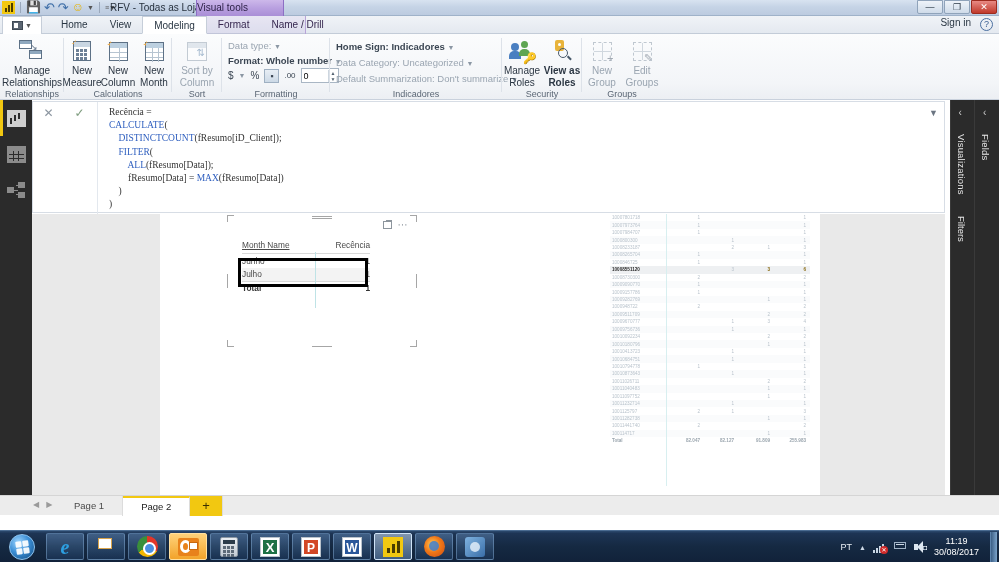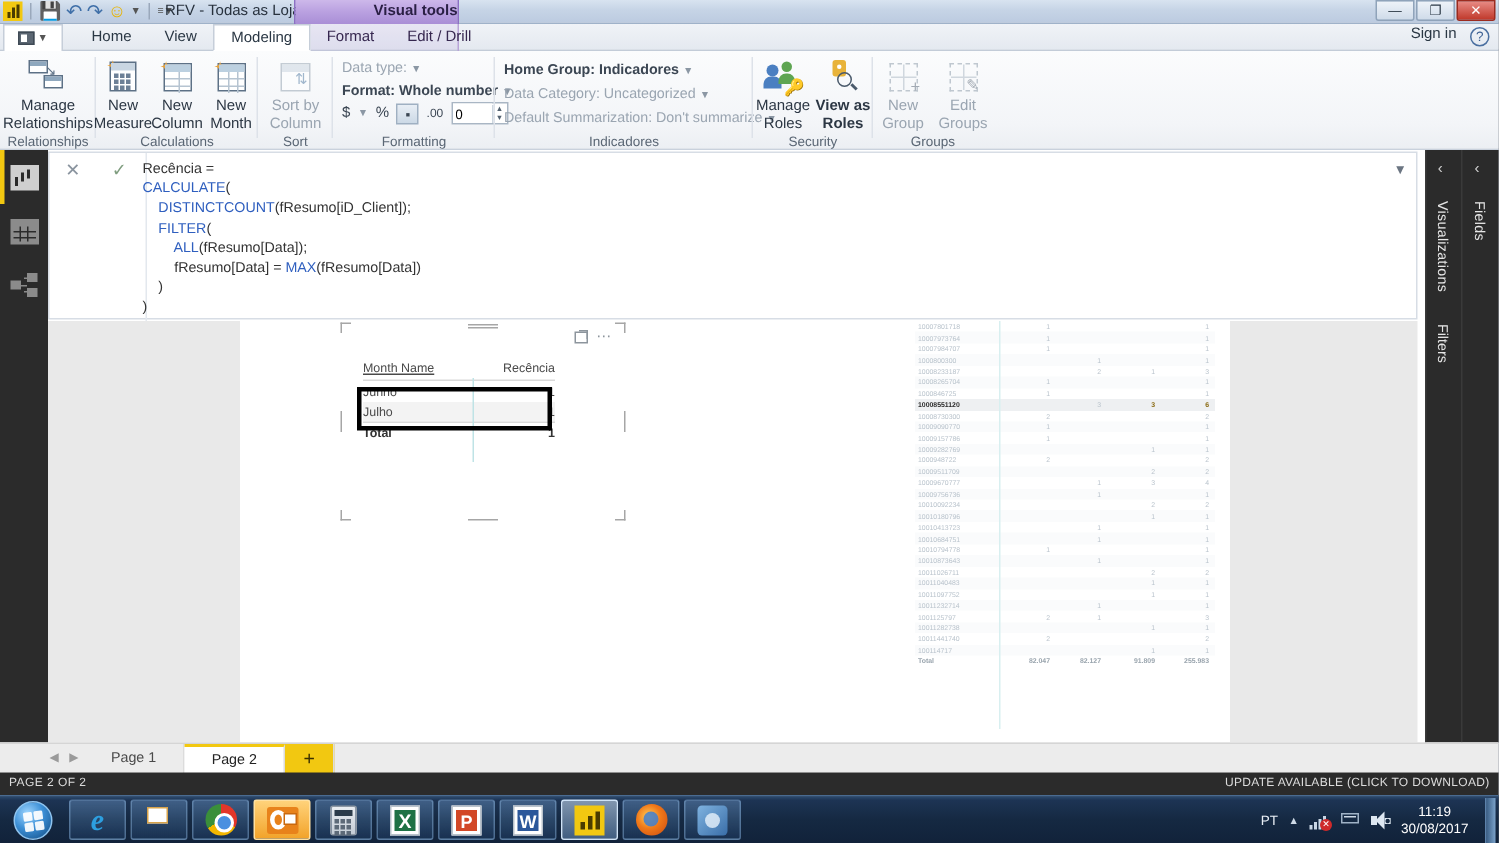--- a/index.html
+++ b/index.html
@@ -35,24 +35,24 @@
   .qat-save { color: #8a4fbd; font-size: 12px; }
   .qat-undo { color: #3f6fa8; font-size: 13px; }
   .qat-redo { color: #3f6fa8; font-size: 13px; }
   .qat-smile { color: #e8b400; font-size: 12px; }
   .qat-tiny { font-size: 7px; color: #555; }
   .doc-title {
     position: absolute; left: 110px; top: 1px;
     font-size: 10px; color: #27313d; line-height: 14px;
   }
   .ctx-tab {
-    position: absolute; left: 196px; top: 0px; width: 110px; height: 16px;
+    position: absolute; left: 196px; top: 0px; width: 88px; height: 16px;
     background: linear-gradient(to bottom,#cdb8ea 0%, #b9a0e0 50%, #a98ed6 100%);
     border-left: 1px solid #8d6fc4; border-right: 1px solid #8d6fc4;
-    color: #2a1f44; font-size: 10px; text-align: right; line-height: 16px; font-weight: bold;
+    color: #2a1f44; font-size: 10px; text-align: left; line-height: 16px;
   }
   .win-ctrls { position: absolute; right: 2px; top: 0px; display: flex; }
   .win-btn {
     width: 26px; height: 14px; margin-left: 1px;
     background: linear-gradient(to bottom,#eef3f9,#cfdbe9);
     border: 1px solid #8fa3ba; border-radius: 0 0 2px 2px;
     font-size: 9px; color: #2a3744; text-align: center; line-height: 12px;
   }
   .win-btn.close { background: linear-gradient(to bottom,#e88a84,#c0392b); border-color:#9c2b1f; color:#fff; }
 
@@ -159,22 +159,22 @@
   
   .formula-wrap {
     position:absolute; left:32px; top:101px; width:913px; height:112px;
     background:#fff; border:1px solid #d7dde5;
   }
   .fbtns { position:absolute; left:0; top:0; width:62px; height:22px; display:flex; }
   .fbtn { width:31px; height:22px; display:flex; align-items:center; justify-content:center; font-size:12px; color:#8a949f; }
   .fbtn.ok { color:#7f9d7f; }
   .fcaret { position:absolute; right:6px; top:6px; font-size:9px; color:#6b7582; }
   .formula-code {
-    position:absolute; left:62px; top:4px; right:26px; top:4px;
-    font-family:Liberation Sans, sans-serif; font-size:9.5px; line-height:13.2px;
+    position:absolute; left:76px; top:4px; right:26px; top:4px;
+    font-family:Liberation Serif, serif; font-size:9.5px; line-height:13.2px;
     white-space:pre; color:#333333;
   }
   .kw { color:#2f5fbf; }
   .vline { position:absolute; left:64px; top:0; width:1px; height:112px; background:#e3e8ee; }
 
   
   .rail {
     position:absolute; left:0; top:100px; width:32px; height:395px; background:#2b2b2b;
   }
   .rail-item { position:relative; width:32px; height:36px; display:flex; align-items:center; justify-content:center; }
@@ -414,21 +414,21 @@
     <div class="file-btn">
       <span class="file-ico"></span>
       <span class="qat-tiny">▼</span>
     </div>
     <div class="ctx-underline"></div>
     <div class="tablist">
       <div class="rtab">Home</div>
       <div class="rtab">View</div>
       <div class="rtab active">Modeling</div>
       <div class="rtab ctx">Format</div>
-      <div class="rtab ctx">Edit / Drill</div>
+      <div class="rtab ctx">Name / Drill</div>
     </div>
     <div class="signin">Sign in</div>
     <div class="help-ico">?</div>
   </div>
 
   <div class="ribbon">
 
     <div class="rgroup" style="left:0px; width:64px;">
       <div class="rbtn">
         <span class="icon-box">
@@ -538,21 +538,21 @@
           </span>
         </div>
       </div>
       <div class="glabel">Formatting</div>
       <div class="gdiv"></div>
     </div>
 
     <div class="rgroup" style="left:330px; width:172px;">
       <div style="position:absolute; left:6px; top:7px;">
         <div class="prop-line" style="font-weight:bold;">
-          <span>Home Group: Indicadores</span>
+          <span>Home Sign: Indicadores</span>
           <span class="cara">▼</span>
         </div>
         <div class="prop-line" style="margin-top:5px;">
           <span class="dim">Data Category: Uncategorized</span>
           <span class="cara">▼</span>
         </div>
         <div class="prop-line" style="margin-top:5px;">
           <span class="dim">Default Summarization: Don't summarize</span>
           <span class="cara">▼</span>
         </div>
@@ -929,24 +929,20 @@
       <span>◀</span>
       <span>▶</span>
     </div>
     <div class="ptabs">
       <div class="ptab">Page 1</div>
       <div class="ptab active">Page 2</div>
       <div class="ptab add">+</div>
     </div>
   </div>
 
-  <div class="statusbar">
-    <span class="left">PAGE 2 OF 2</span>
-    <span class="right">UPDATE AVAILABLE (CLICK TO DOWNLOAD)</span>
-  </div>
 </div>
 
 <div class="taskbar">
   <div class="startbtn">
     <span class="orb">
         <span class="flag">
           <i></i>
           <i></i>
           <i></i>
           <i></i>

